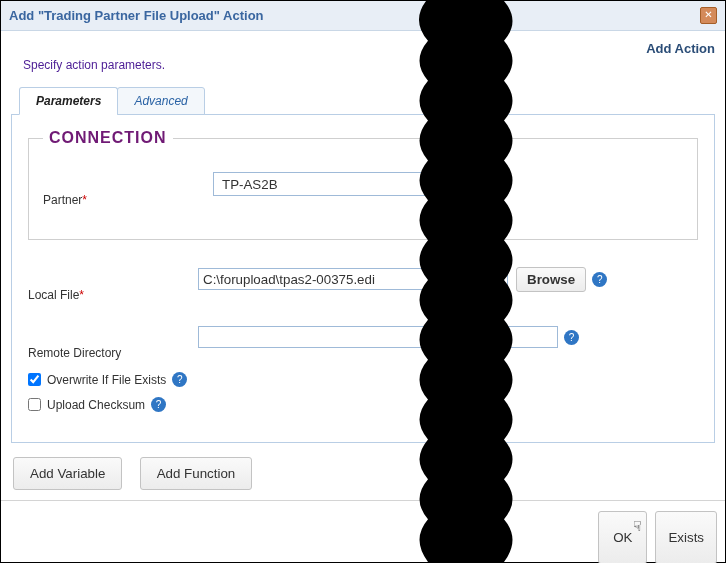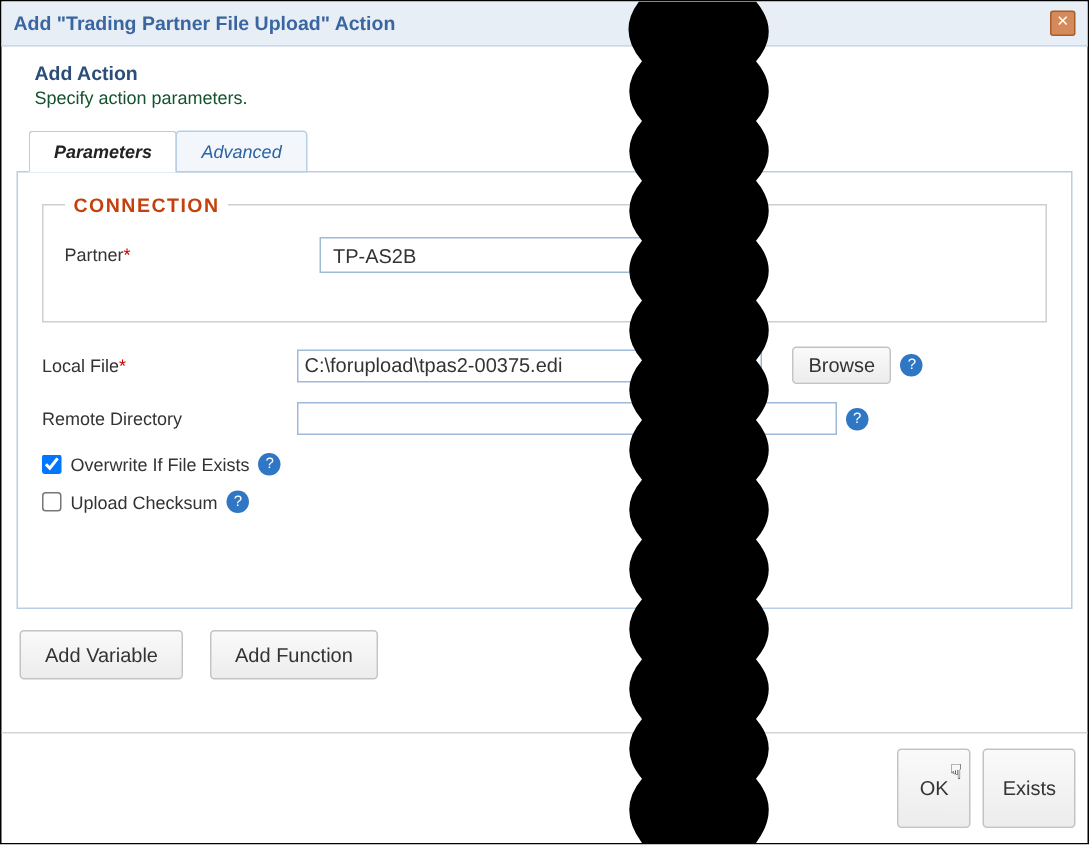--- a/index.html
+++ b/index.html
@@ -50,23 +50,24 @@
     flex: 1 1 auto;
     padding: 10px;
     display: flex;
     flex-direction: column;
   }
   .heading {
     font-weight: bold;
     color: #2b4d77;
     font-size: 13px;
     margin-left: 12px;
+    text-align: right;
   }
   .subheading {
-    color: #14532d;
+    color: #4c1d95;
     margin: 2px 0 14px 12px;
   }
 
   .tabs {
     display: flex;
     margin-left: 8px;
     font-style: italic;
   }
   .tab {
     padding: 6px 16px;
@@ -94,34 +95,35 @@
   }
 
   fieldset.connection {
     border: 1px solid #cfcfcf;
     padding: 14px 14px 20px 14px;
     margin: 0 0 16px 0;
   }
   fieldset.connection legend {
     padding: 0 6px;
     font-weight: bold;
-    color: #c2410c;
+    color: #701a75;
     letter-spacing: 1px;
     text-transform: uppercase;
-    font-size: 13px;
+    font-size: 16px;
   }
 
   .row {
     display: flex;
     align-items: center;
     margin-bottom: 12px;
   }
   .label {
     width: 170px;
     color: #333;
+    margin-top: 32px;
   }
   .req {
     color: #c00;
   }
   select.dropdown {
     width: 225px;
     height: 24px;
     border: 1px solid #9fbad8;
     background: #fff;
     color: #333;
@@ -140,21 +142,21 @@
     width: 360px;
   }
   .btn {
     padding: 4px 10px;
     border: 1px solid #c3c3c3;
     background: linear-gradient(#fafafa, #ececec);
     border-radius: 3px;
     cursor: pointer;
     color: #333;
   }
-  .small-gap { margin-left: 20px; }
+  .small-gap { margin-left: 8px; font-weight: bold; }
 
   .help-icon {
     display: inline-block;
     width: 15px;
     height: 15px;
     border-radius: 50%;
     background: #2f76c4;
     color: #fff;
     text-align: center;
     line-height: 15px;

